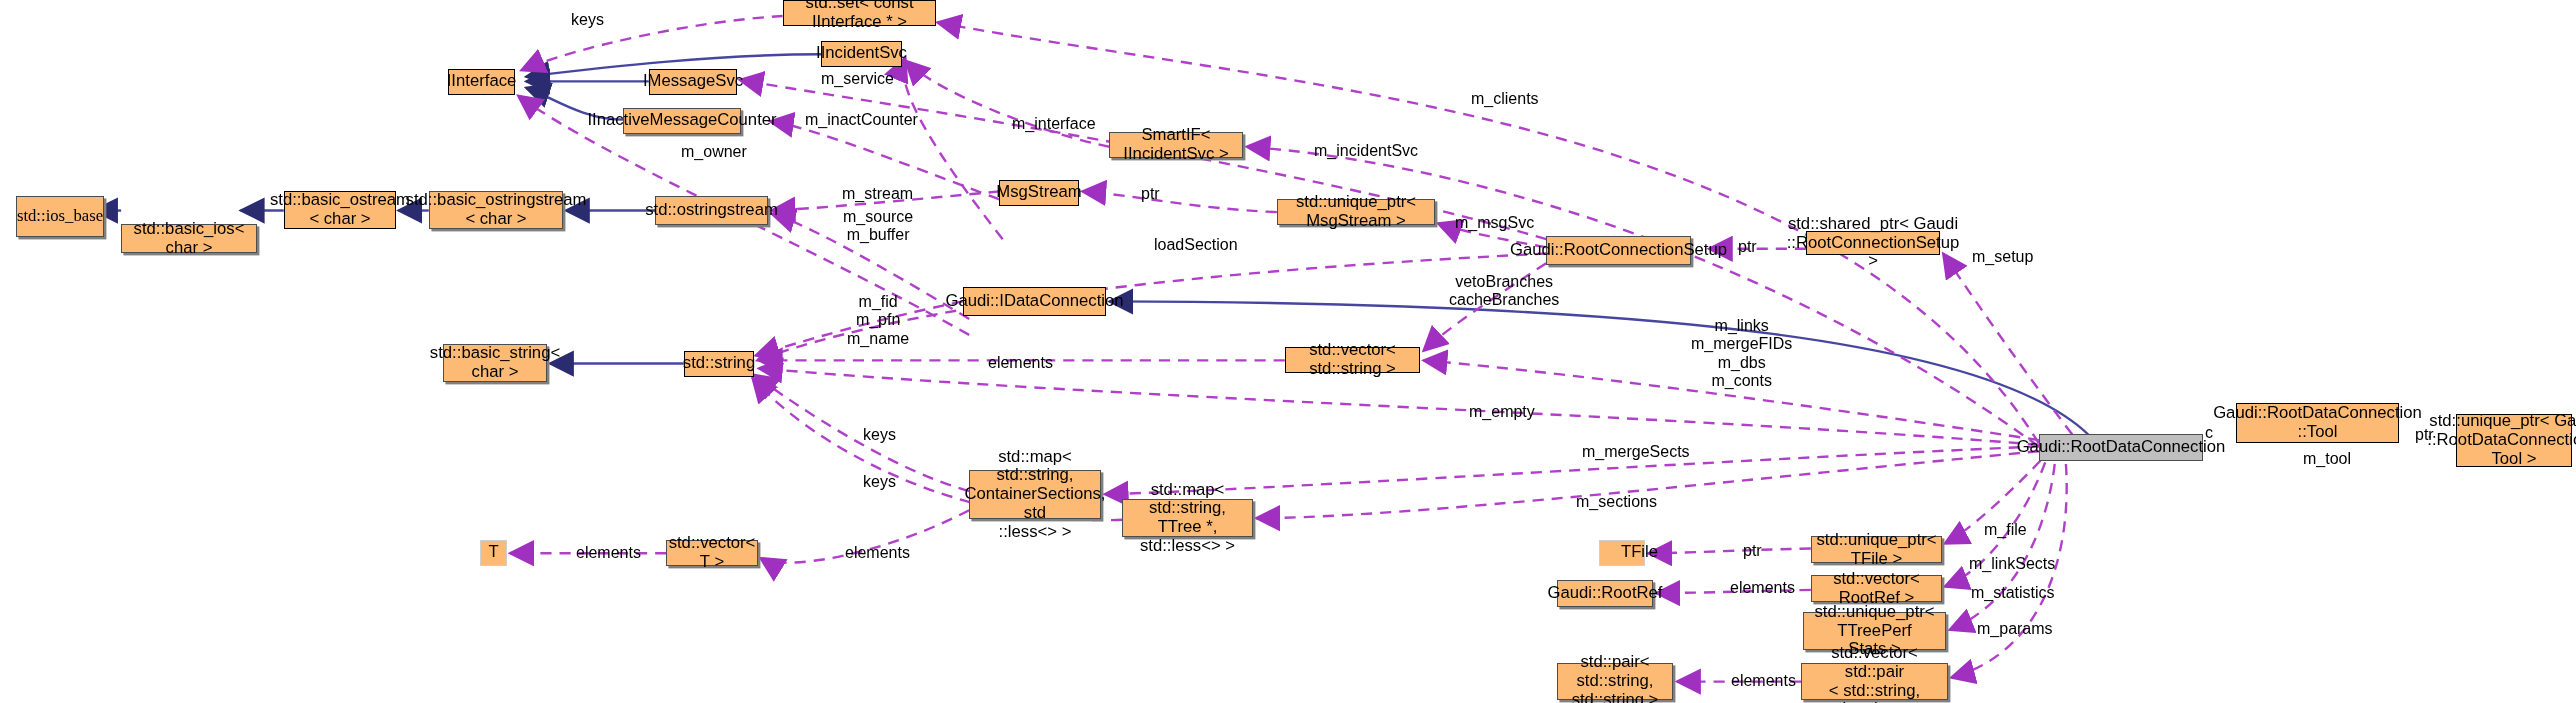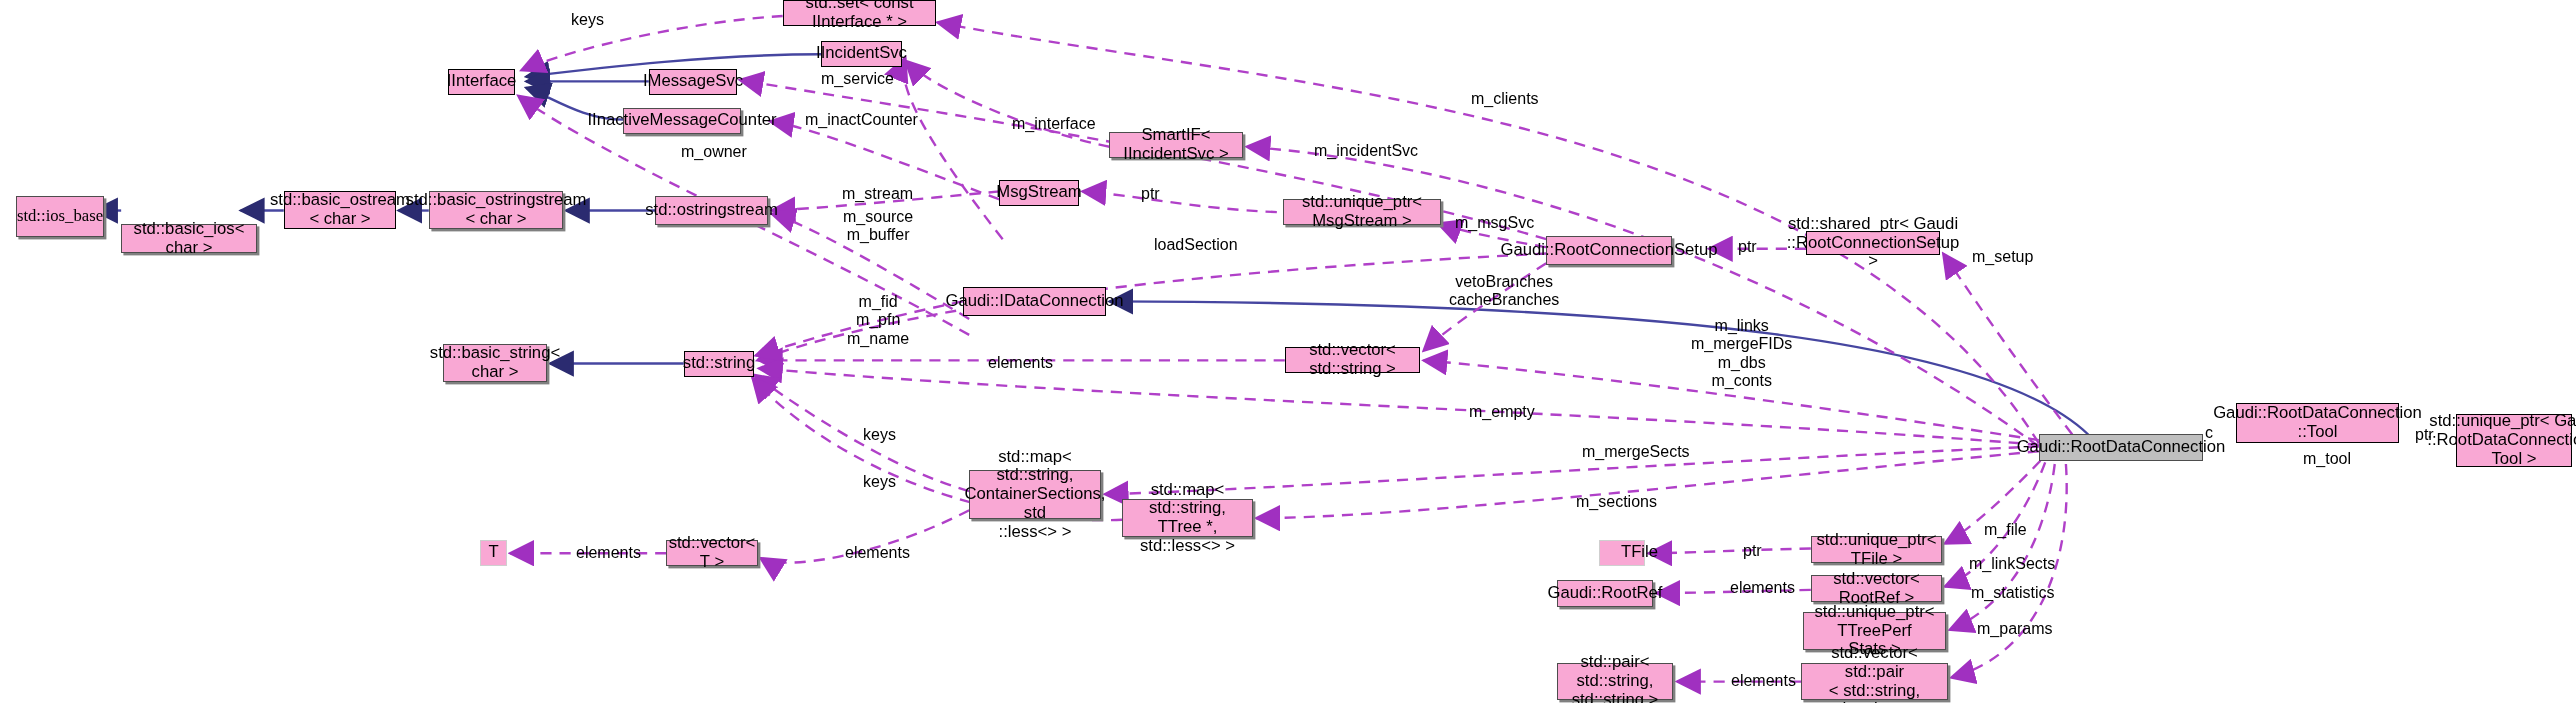--- a/index.html
+++ b/index.html
@@ -1,20 +1,20 @@
 <!DOCTYPE html>
 <html style="font-size:12.8px"><head>
 <meta charset="utf-8">
 <style>
   html,body{margin:0;padding:0;background:#ffffff;}
   body{font-family:"Liberation Sans",sans-serif;}
   #diagram-root{position:relative;width:2576px;height:704px;background:#fff;overflow:hidden;}
   svg.layer{position:absolute;left:0;top:0;width:2576px;height:704px;}
   .node{position:absolute;box-sizing:border-box;display:flex;align-items:center;justify-content:center;
-        text-align:center;background:#f9a8d4;border:1.6px solid #4d4d4d;color:#000;
+        text-align:center;background:#fdba74;border:1.6px solid #4d4d4d;color:#000;
         font-size:16.7px;line-height:1.12;font-family:"Liberation Sans",sans-serif;white-space:pre-line;}
   .node.thin{border:1.6px solid #000000;}
   .node.faint{border:1.6px solid #cfcfcf;}
   .node.highlight{background:#bfbfbf;border:1.6px solid #4d4d4d;}
   .edge-label{position:absolute;font-size:16px;color:#000;white-space:pre-line;text-align:center;
               font-family:"Liberation Sans",sans-serif;line-height:1.15;pointer-events:none;}
 </style>
 </head>
 <body>
 
@@ -126,22 +126,22 @@
       <div class="node" style="left: 623px; top: 108px; width: 118px; height: 25.5px; box-shadow: rgb(128, 128, 128) 2.4px 2.4px 0px;">IInactiveMessageCounter</div>
       <div class="node" style="left: 1109px; top: 132px; width: 134px; height: 25.5px; box-shadow: rgb(128, 128, 128) 2.4px 2.4px 0px;">SmartIF&lt; IIncidentSvc &gt;</div>
       <div class="node" style="left: 16px; top: 196px; width: 88px; height: 41px; box-shadow: rgb(128, 128, 128) 2.4px 2.4px 0px; font-family: Liberation Serif, serif;">std::ios_base</div>
       <div class="node" style="left: 121px; top: 196px; width: 136px; height: 29px; box-shadow: rgb(128, 128, 128) 2.4px 2.4px 0px; margin-top: 28px;">std::basic_ios&lt; char &gt;</div>
       <div class="node thin" style="left: 284px; top: 191px; width: 112px; height: 38px;">std::basic_ostream
 &lt; char &gt;</div>
       <div class="node" style="left: 429px; top: 191px; width: 134px; height: 38px; box-shadow: rgb(128, 128, 128) 2.4px 2.4px 0px;">std::basic_ostringstream
 &lt; char &gt;</div>
       <div class="node" style="left: 655px; top: 196px; width: 113px; height: 29px; box-shadow: rgb(128, 128, 128) 2.4px 2.4px 0px;">std::ostringstream</div>
       <div class="node thin" style="left: 999px; top: 180px; width: 80px; height: 25.5px;">MsgStream</div>
-      <div class="node" style="left: 1277px; top: 199px; width: 158px; height: 25.5px; box-shadow: rgb(128, 128, 128) 2.4px 2.4px 0px; margin-left: 6px;">std::unique_ptr&lt; MsgStream &gt;</div>
-      <div class="node" style="left: 1546px; top: 236px; width: 126px; height: 29px; box-shadow: rgb(128, 128, 128) 2.4px 2.4px 0px;">Gaudi::RootConnectionSetup</div>
+      <div class="node" style="left: 1277px; top: 199px; width: 158px; height: 25.5px; box-shadow: rgb(128, 128, 128) 2.4px 2.4px 0px;">std::unique_ptr&lt; MsgStream &gt;</div>
+      <div class="node" style="left: 1546px; top: 236px; width: 145px; height: 29px; box-shadow: rgb(128, 128, 128) 2.4px 2.4px 0px;">Gaudi::RootConnectionSetup</div>
       <div class="node thin" style="left: 1806px; top: 231px; width: 134px; height: 24px;">std::shared_ptr&lt; Gaudi
 ::RootConnectionSetup &gt;</div>
       <div class="node thin" style="left: 963px; top: 287px; width: 143px; height: 29px;">Gaudi::IDataConnection</div>
       <div class="node" style="left: 443px; top: 344px; width: 104px; height: 38px; box-shadow: rgb(128, 128, 128) 2.4px 2.4px 0px;">std::basic_string&lt;
  char &gt;</div>
       <div class="node thin" style="left: 684px; top: 351px; width: 70px; height: 25.5px;">std::string</div>
       <div class="node thin" style="left: 1285px; top: 347px; width: 135px; height: 25.5px;">std::vector&lt; std::string &gt;</div>
       <div class="node highlight" style="left: 2039px; top: 434px; width: 164px; height: 27px;">Gaudi::RootDataConnection</div>
       <div class="node thin" style="left: 2236px; top: 403px; width: 163px; height: 40px;">Gaudi::RootDataConnection
 ::Tool</div>

